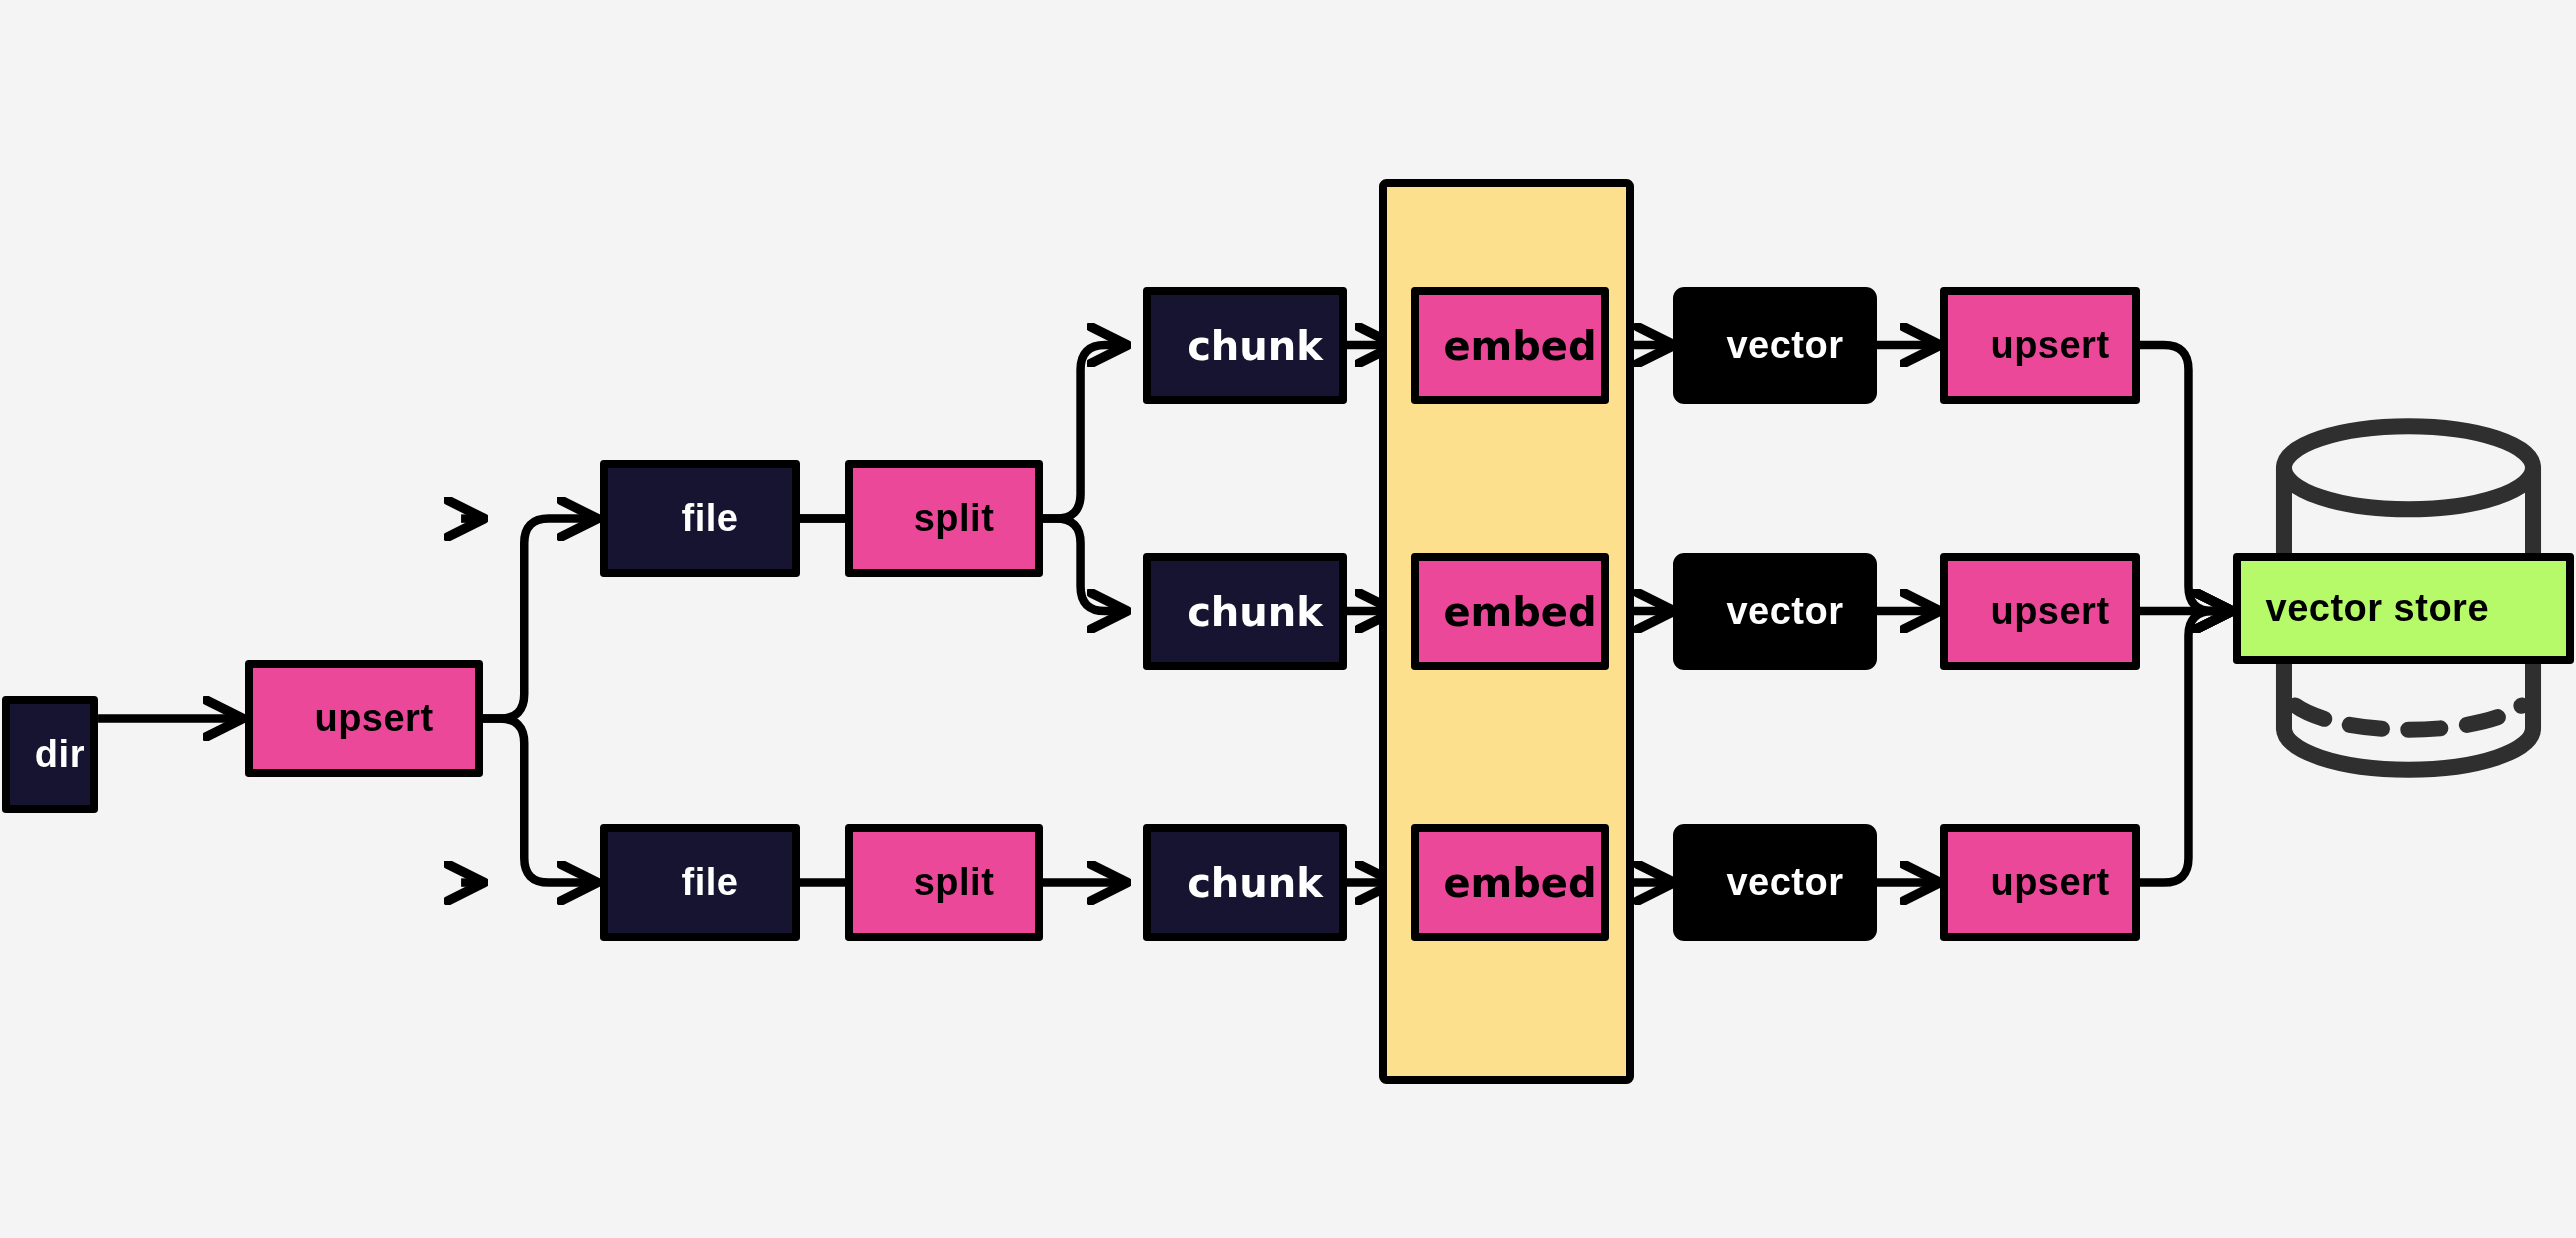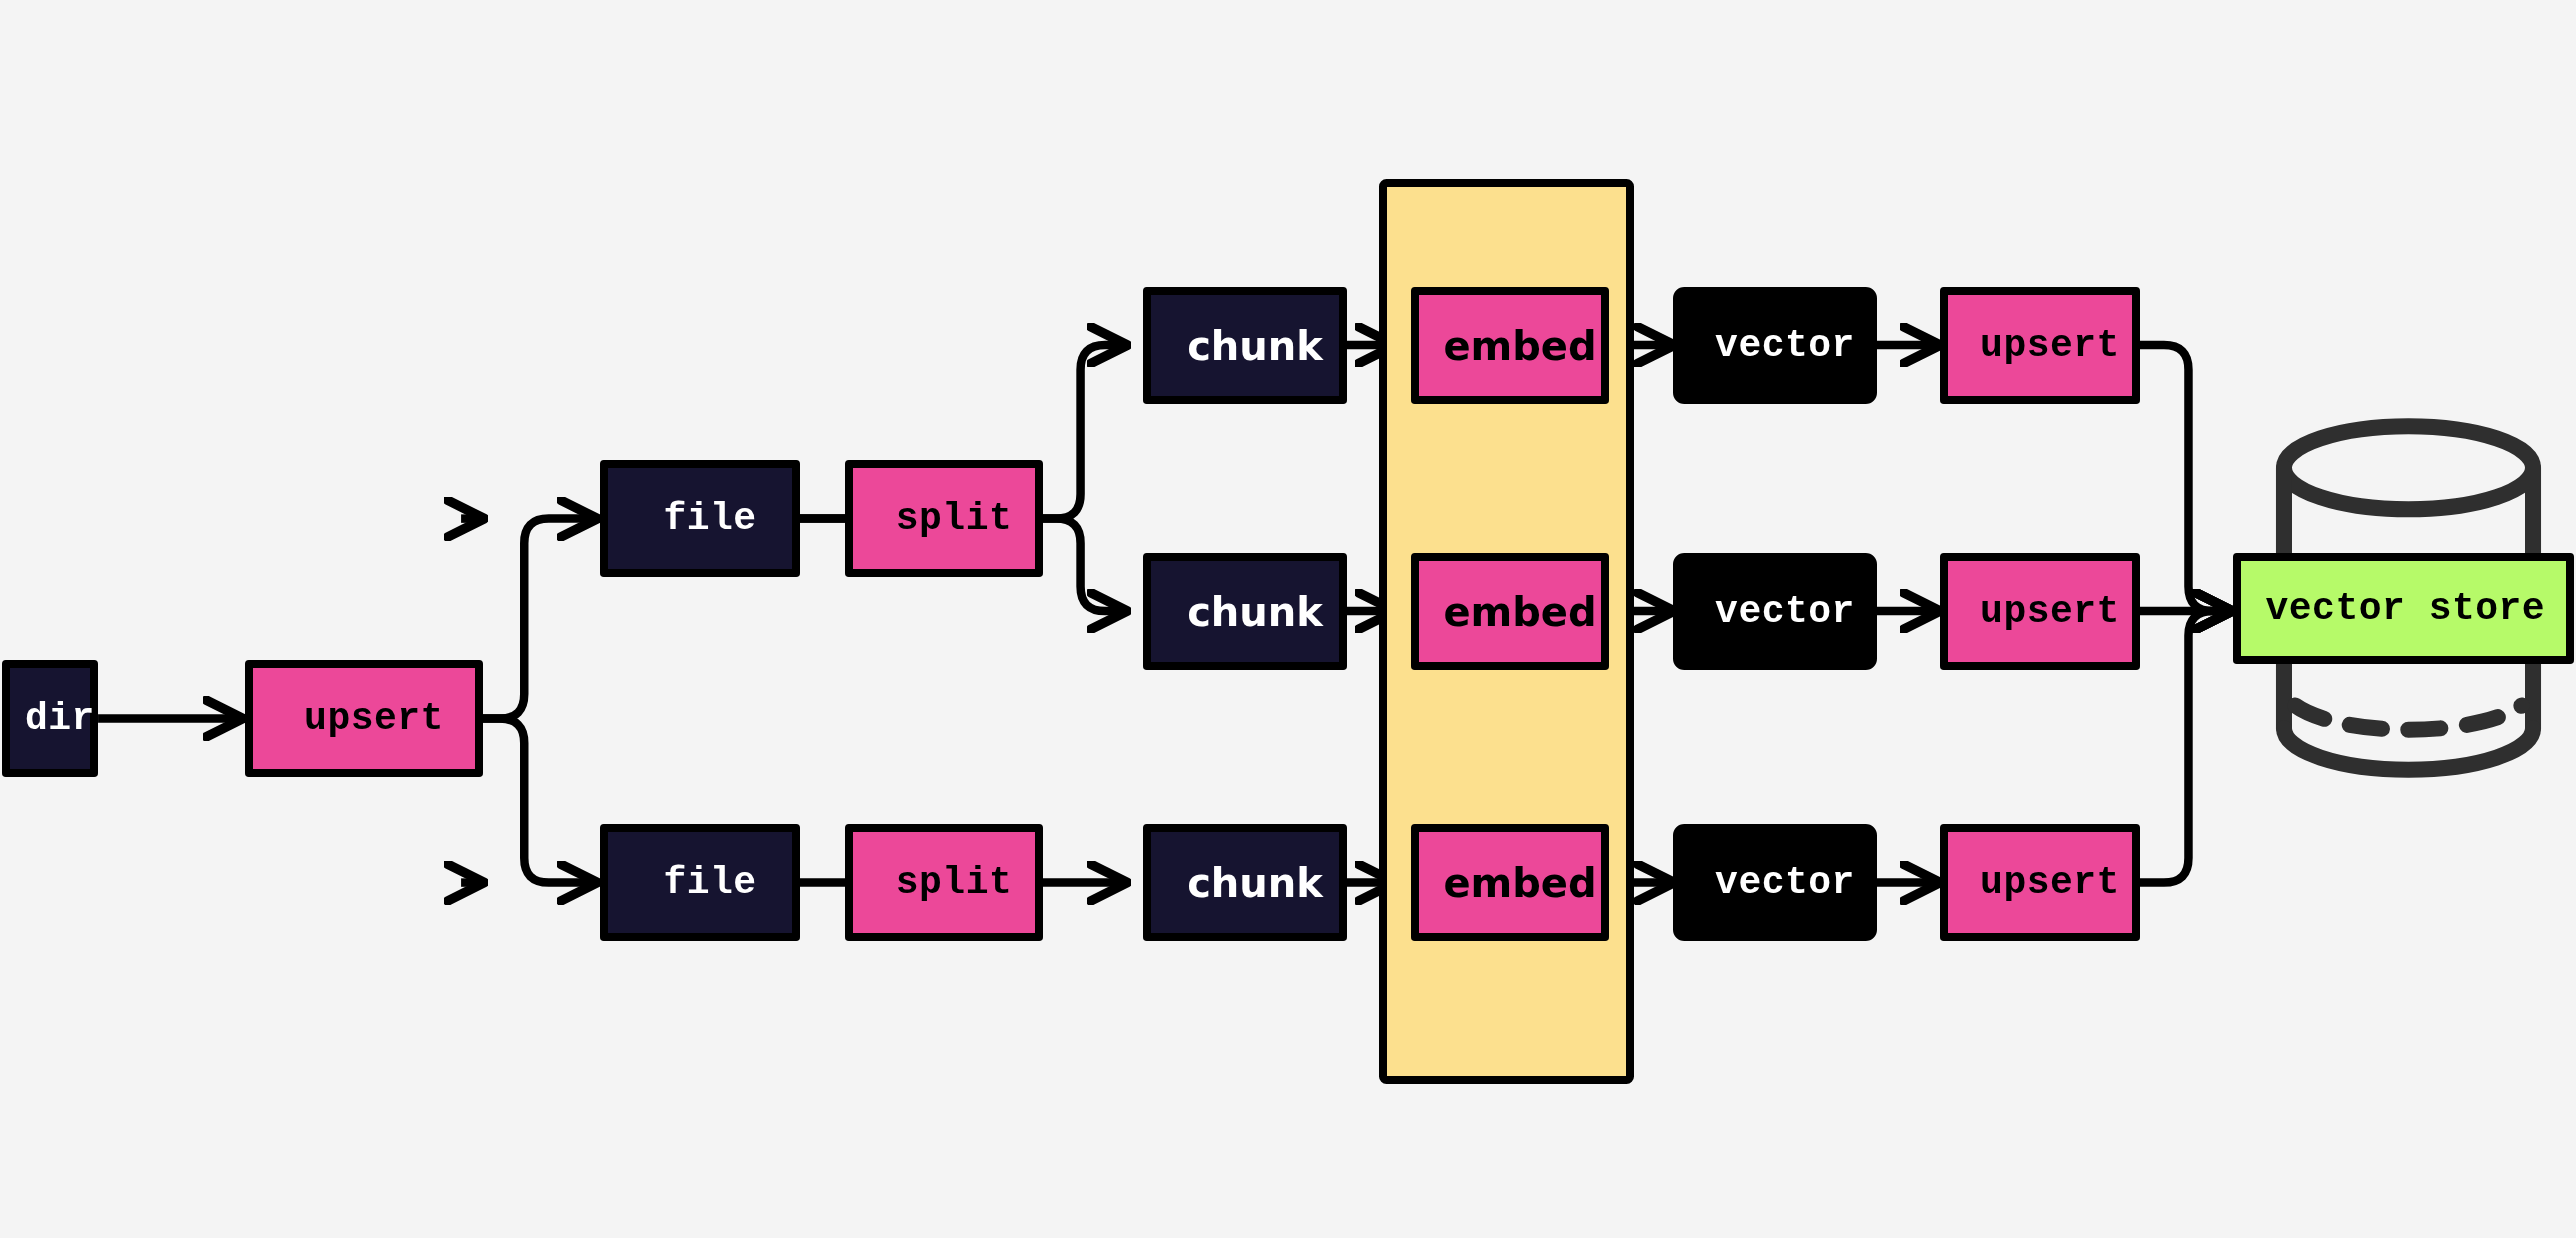--- a/index.html
+++ b/index.html
@@ -36,21 +36,21 @@
     box-sizing: border-box;
     display: flex;
     align-items: center;
     justify-content: center;
     border: 8.5px solid #000000;
     z-index: 3;
     letter-spacing: 0.5px;
     padding-left: 20px;
   }
   .node.mono {
-    font-family: Liberation Mono, monospace;
+    font-family: Liberation Sans, sans-serif;
     font-weight: bold;
     font-size: 38px;
   }
   .node.sans {
     font-family: "DejaVu Sans", "Liberation Sans", sans-serif;
     font-weight: bold;
     font-size: 40px;
     letter-spacing: 0px;
   }
   .node.dark {
@@ -133,21 +133,21 @@
   <svg class="db-cylinder" style="left:2267px; top:413px; width:283px; height:370px;" viewBox="0 0 300 392">
     <g fill="none" stroke="#2f2f2f" stroke-width="17" stroke-linecap="round">
       <ellipse cx="150" cy="58" rx="132" ry="44"></ellipse>
       <path d="M 18 58 L 18 334"></path>
       <path d="M 282 58 L 282 334"></path>
       <path d="M 18 334 A 132 44 0 0 0 282 334"></path>
       <path d="M 30 310 A 132 44 0 0 0 270 310" stroke-dasharray="34 28"></path>
     </g>
   </svg>
 
-  <div class="node dark mono" style="left:1.9px; top:660px; width:96px; height:117px;">
+  <div class="node dark mono" style="left:1.9px; top:696px; width:96px; height:117px;">
     <span>dir</span>
   </div>
 
   <div class="node light mono" style="left:245px; top:660px; width:238px; height:117px;">
     <span>upsert</span>
   </div>
 
   <div class="node dark mono" style="left:600px; top:460px; width:200px; height:117px;">
     <span>file</span>
   </div>

